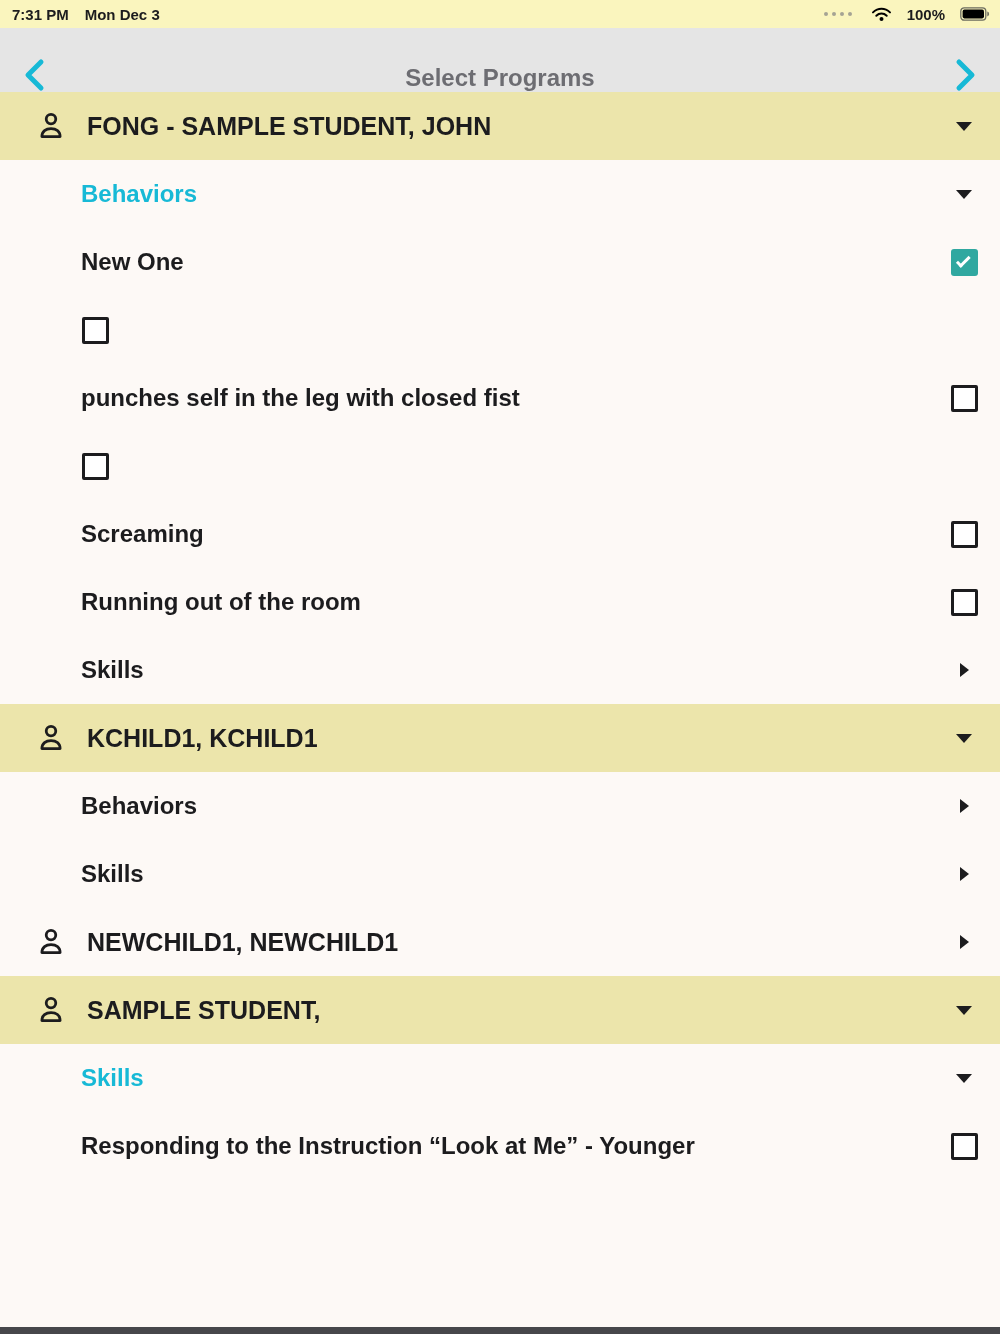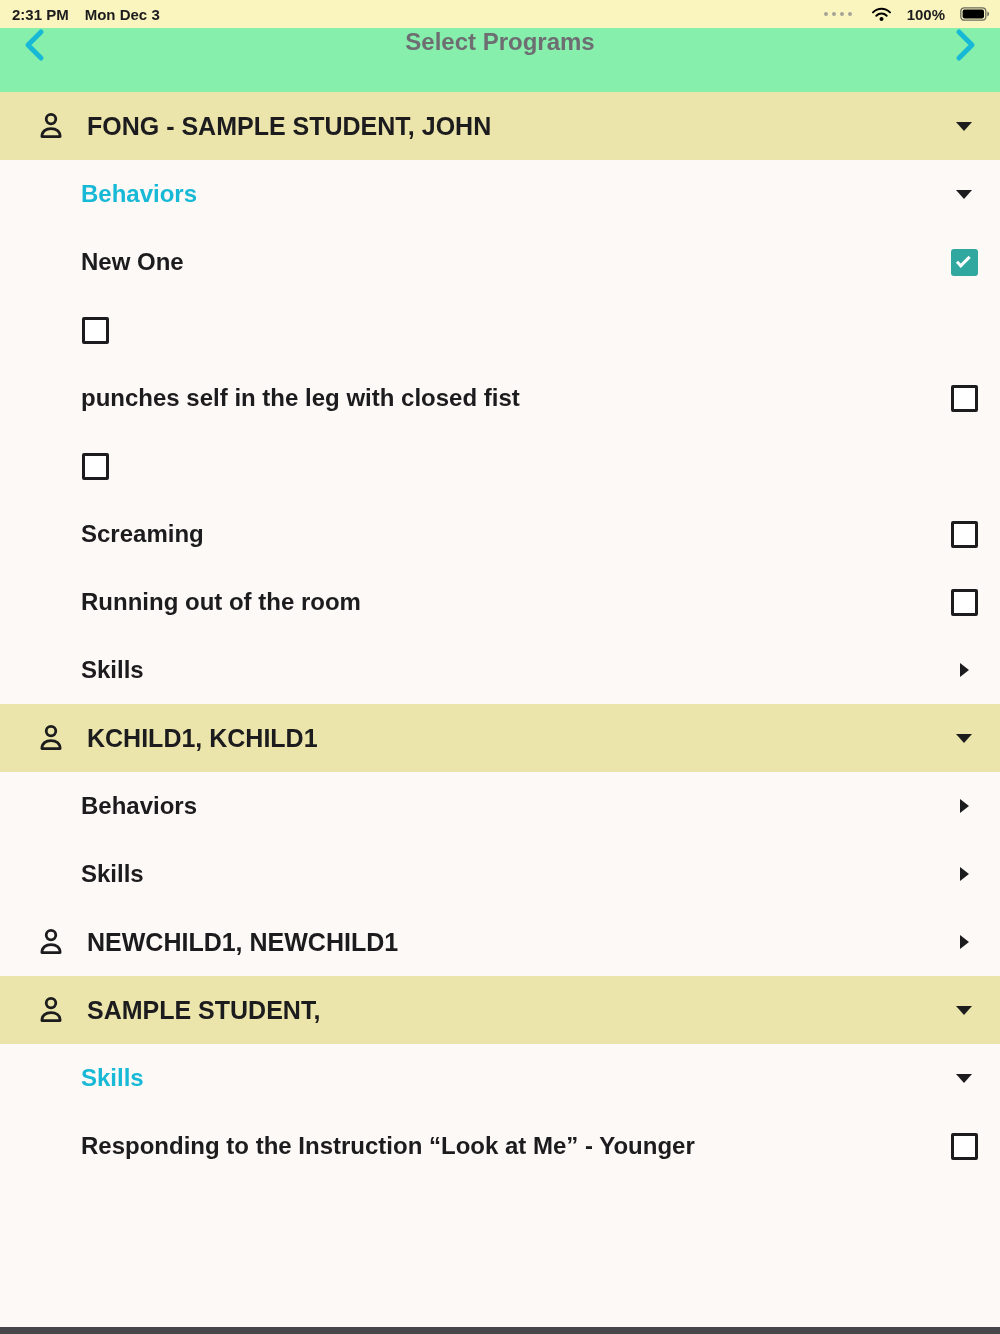--- a/index.html
+++ b/index.html
@@ -28,24 +28,24 @@
   .cell-dots { display: flex; gap: 4px; align-items: center; margin-right: 4px; }
   .cell-dots i {
     width: 4px; height: 4px; border-radius: 50%;
     background: #A5A394; display: block;
   }
   .battery-pct { font-weight: 700; }
 
   
   .nav-bar {
     height: 64px;
-    background: #86efac;
+    background: #e5e5e5;
     position: relative;
     display: flex;
-    align-items: flex-start;
+    align-items: flex-end;
     justify-content: space-between;
     padding: 0 22px 0 22px;
   }
   .nav-title {
     position: absolute;
     left: 0; right: 0;
     text-align: center;
     font-size: 24px;
     font-weight: 600;
     color: #6D6D72;
@@ -141,21 +141,21 @@
     width: 100%;
     height: 7px;
     background: #47474B;
   }
 </style>
 </head>
 <body>
 
 <div class="status-bar">
   <div class="status-left">
-    <span>2:31 PM</span>
+    <span>7:31 PM</span>
     <span>Mon Dec 3</span>
   </div>
   <div class="status-right">
     <span class="cell-dots">
         <i></i>
         <i></i>
         <i></i>
         <i></i>
       </span>
     <span style="display:flex;align-items:center;">

